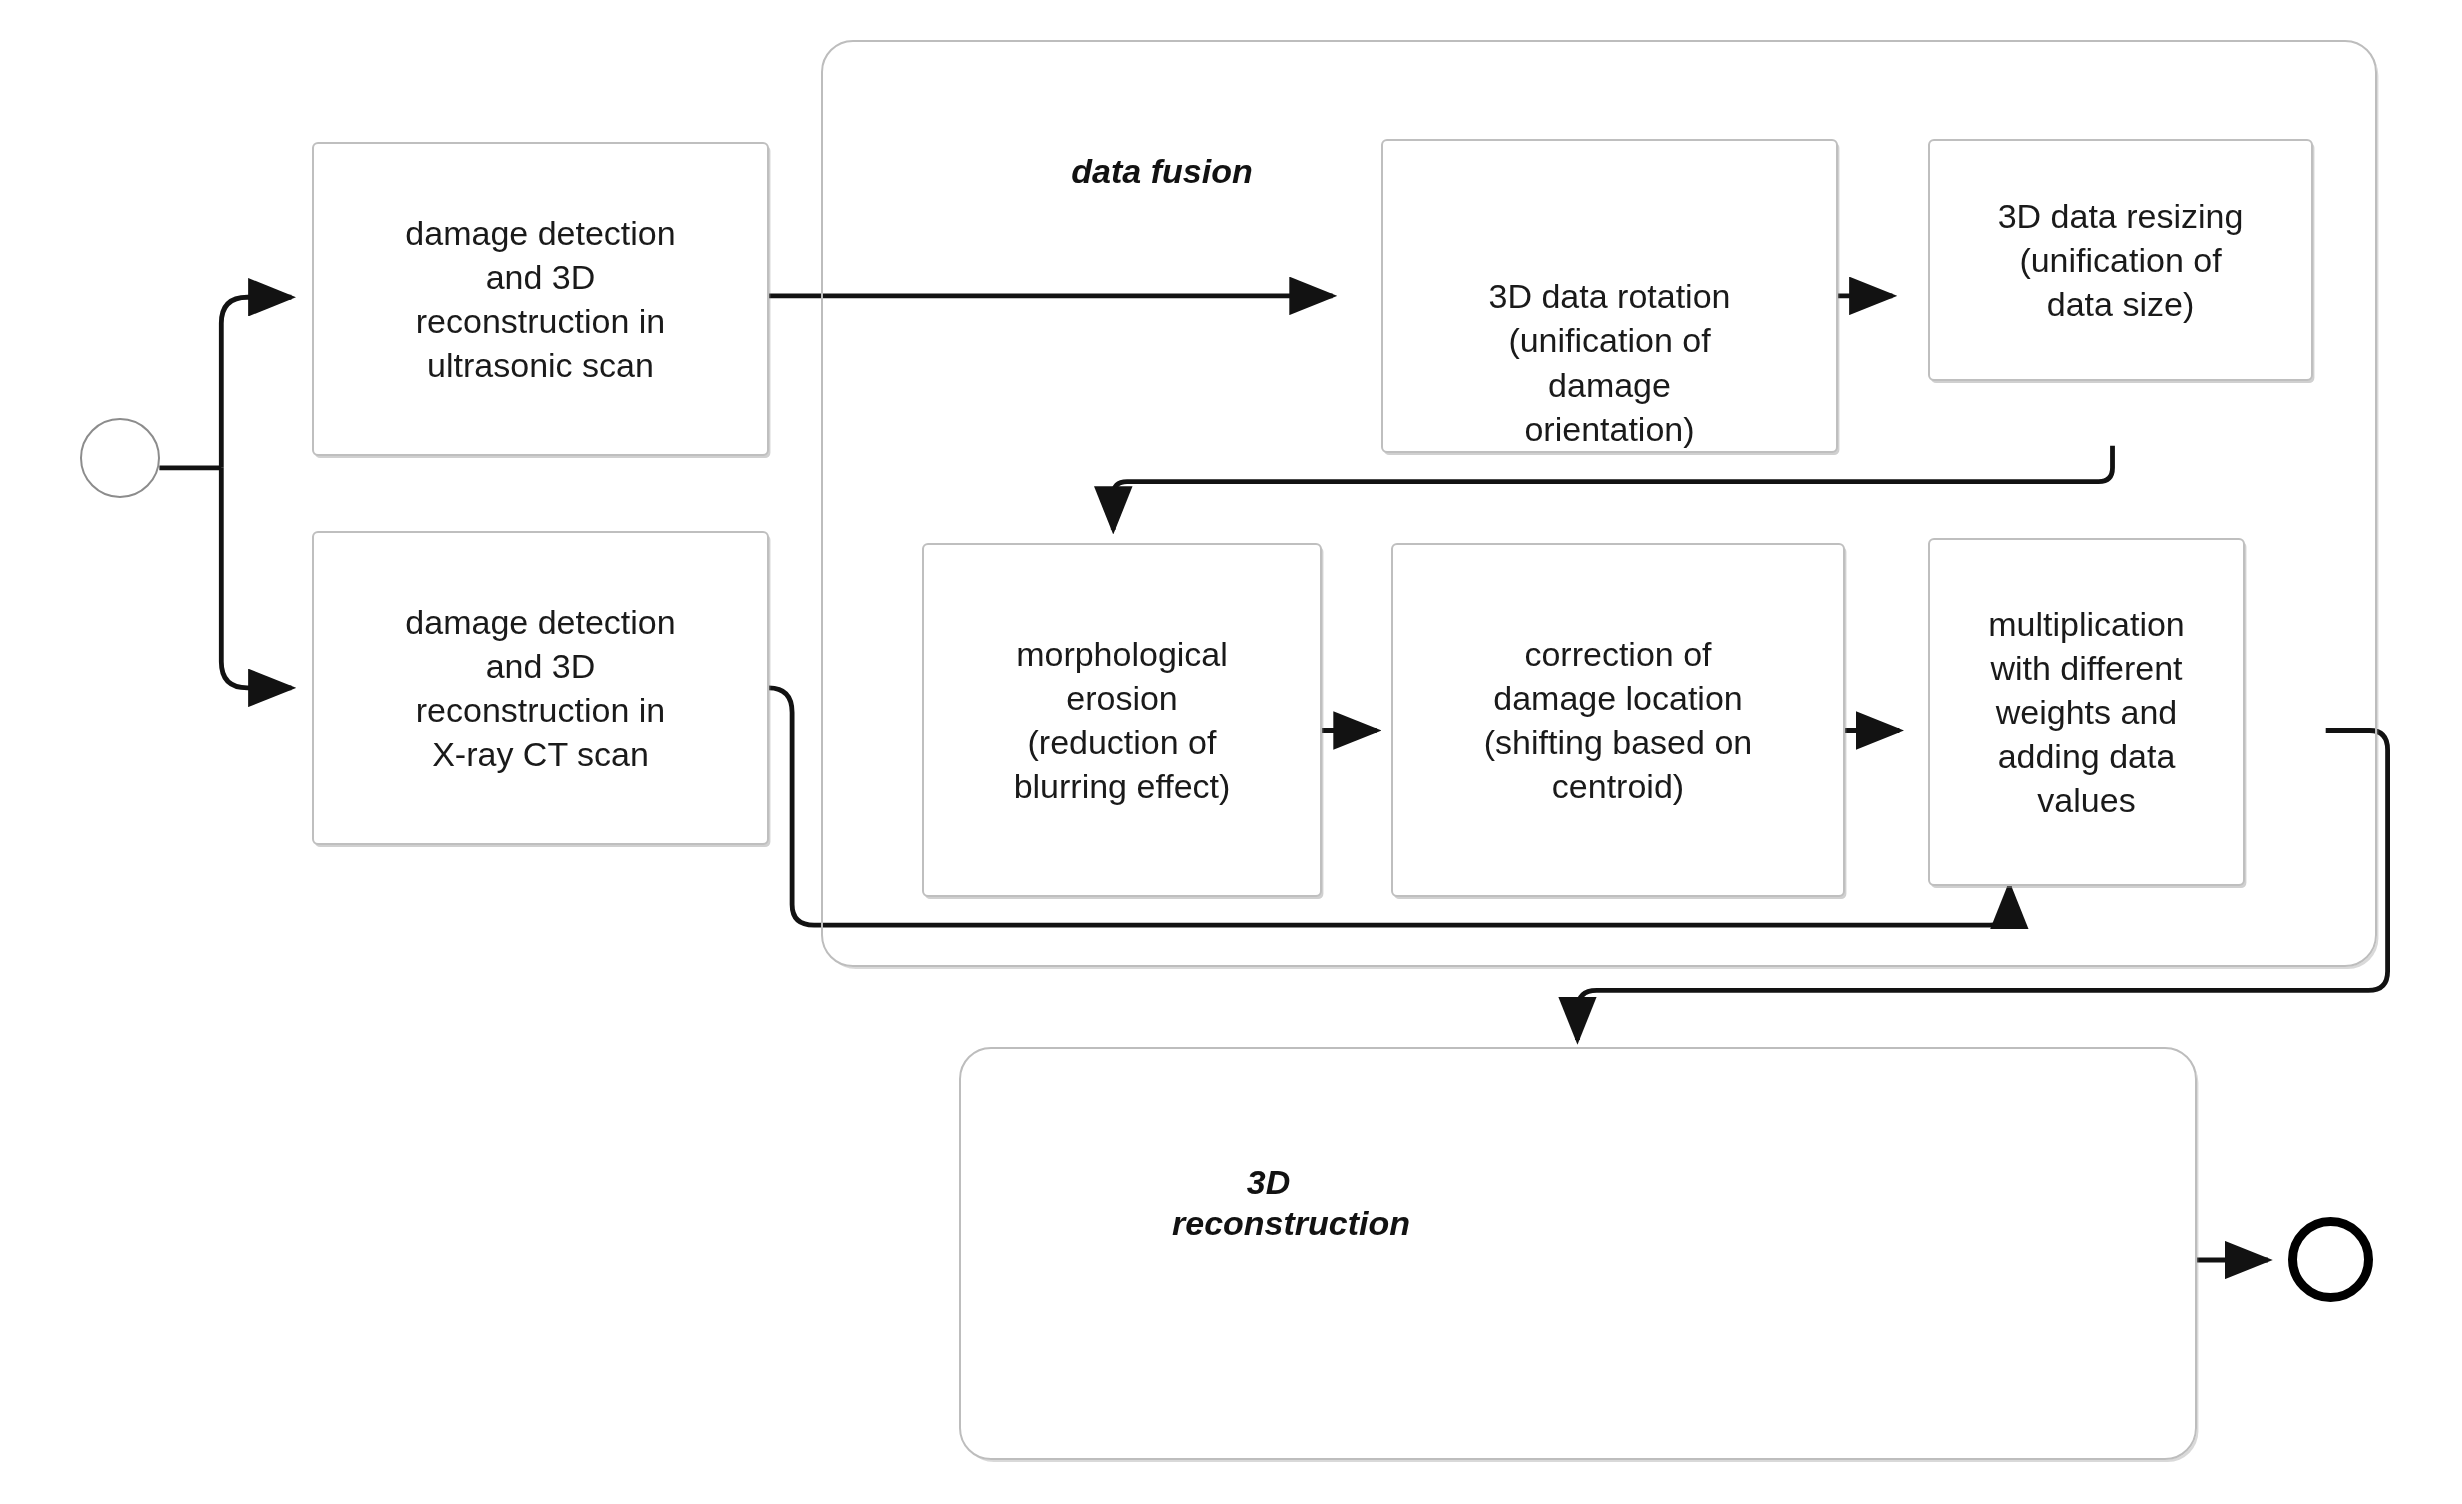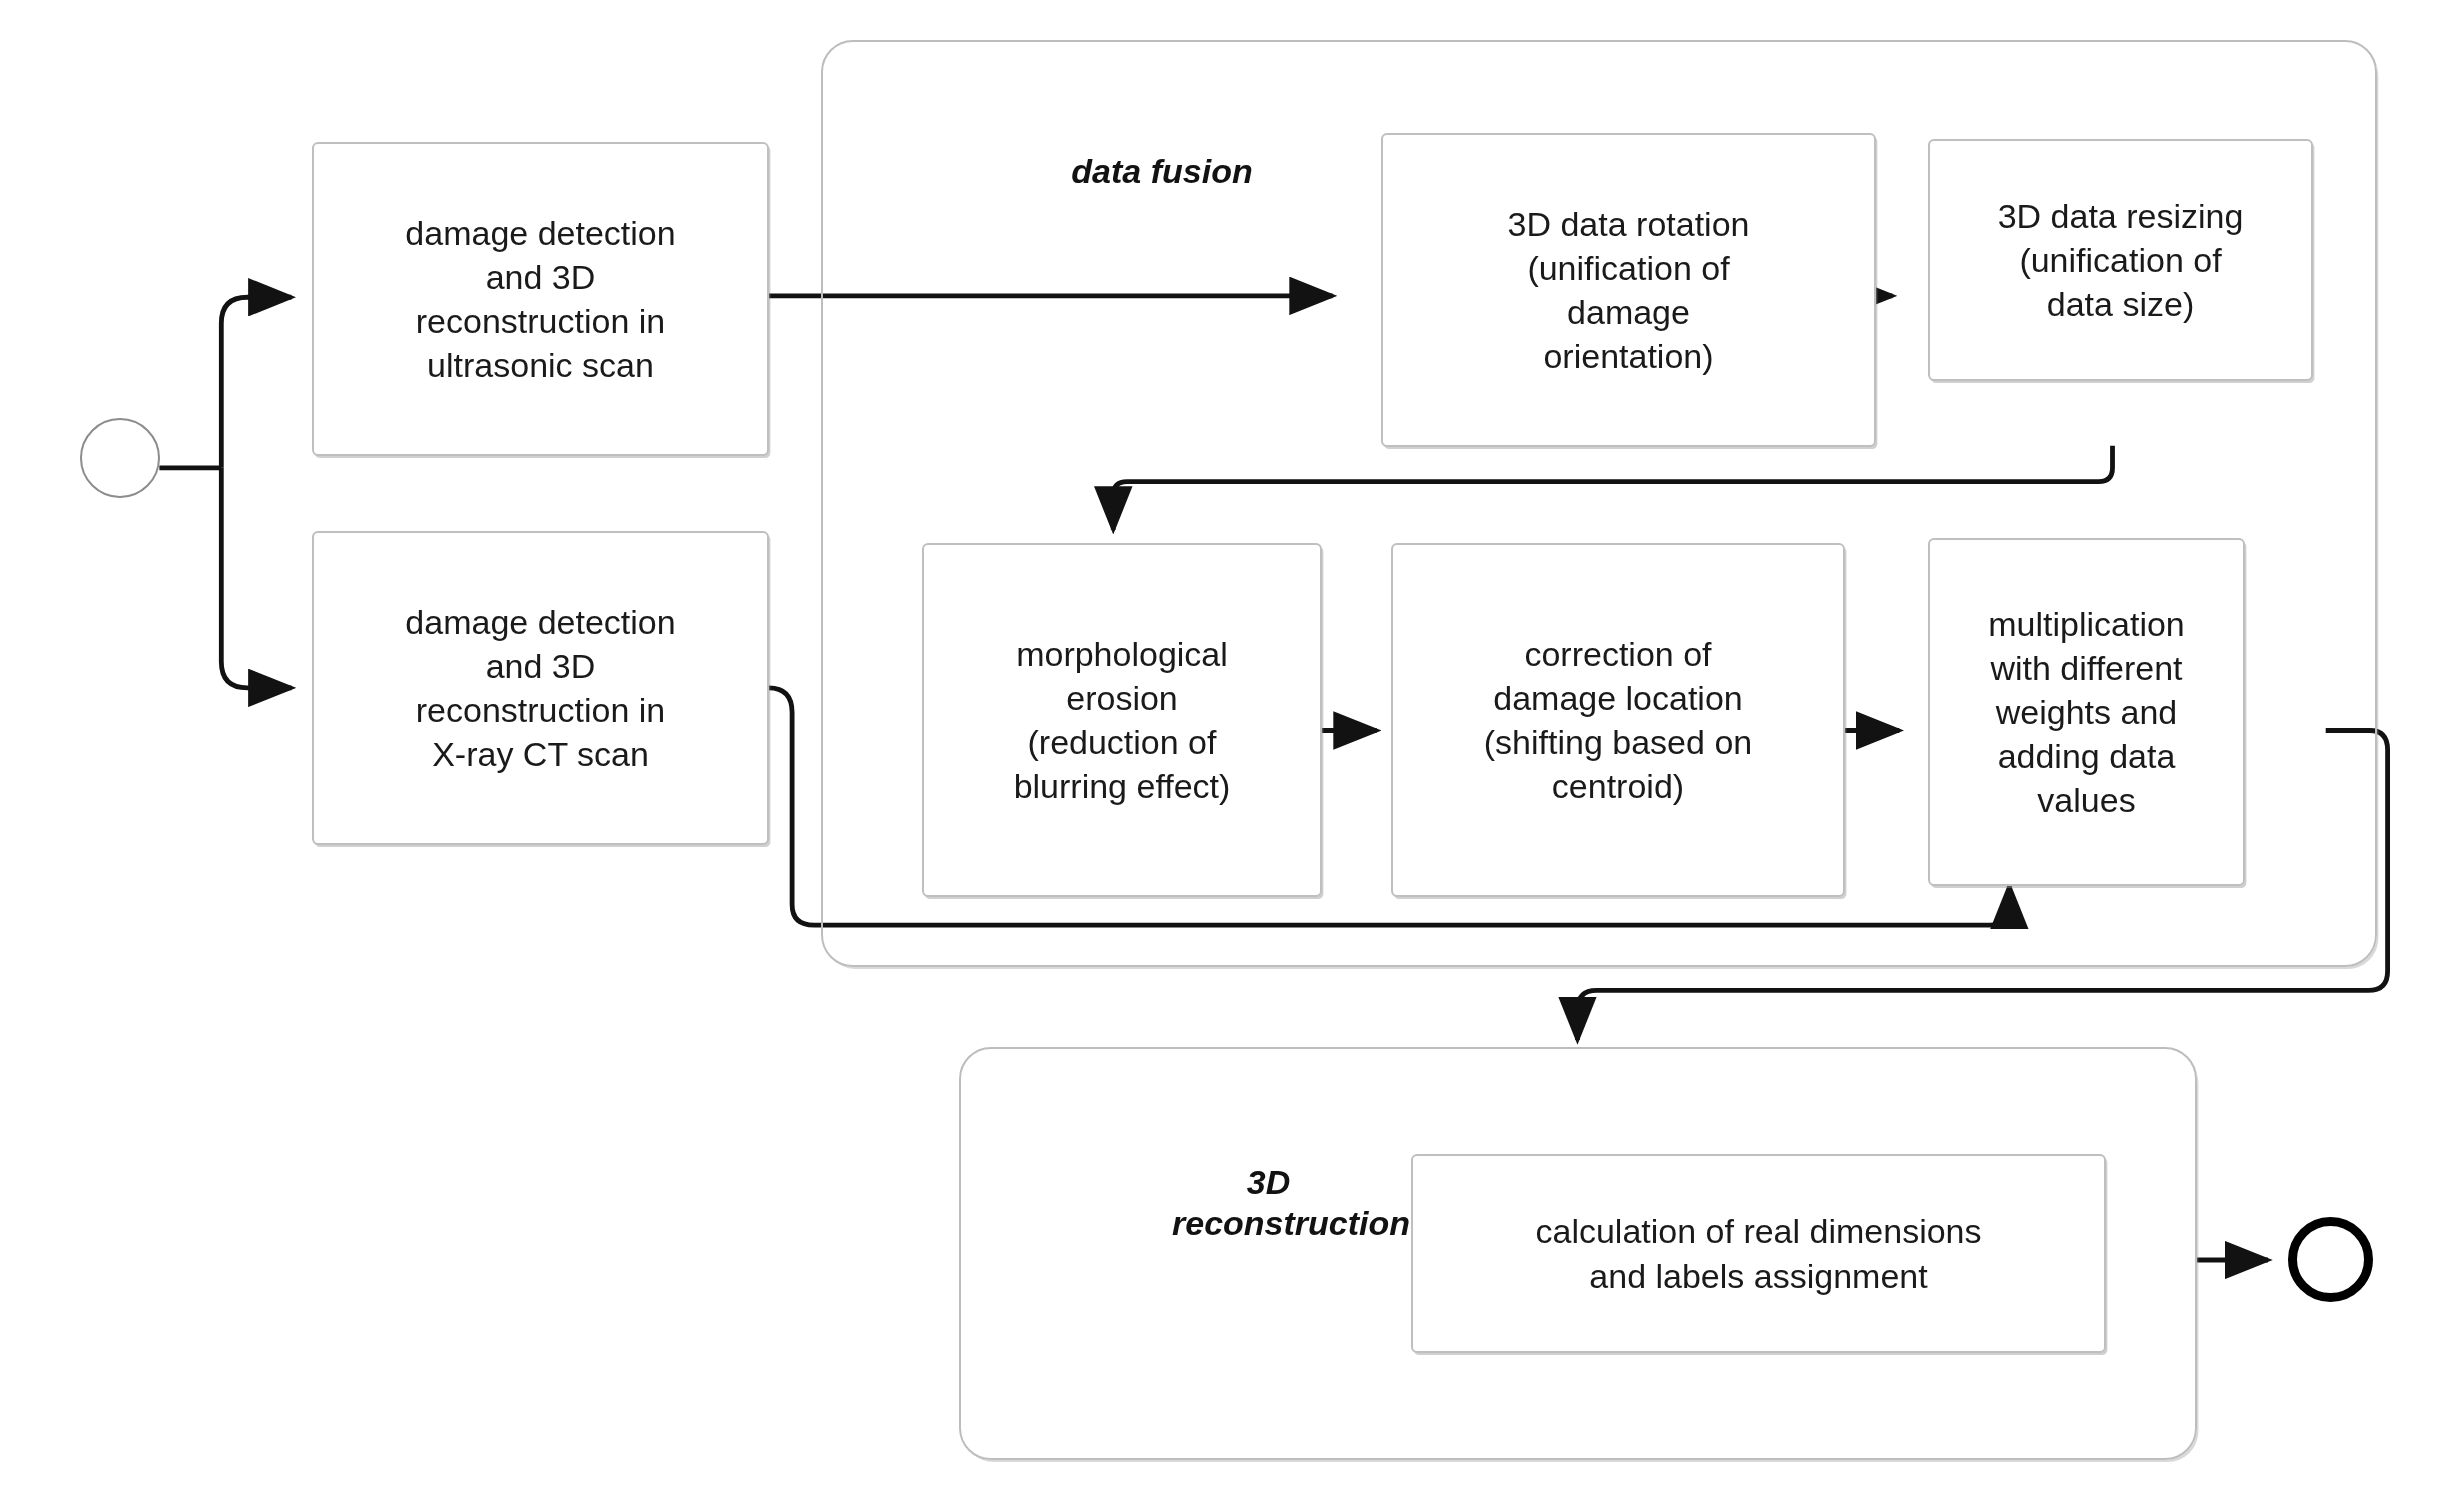--- a/index.html
+++ b/index.html
@@ -137,21 +137,21 @@
 ultrasonic scan</span>
   </div>
 
   <div class="node fs-50" style="left:275px; top:531px; width:457px; height:314px;">
     <span class="label">damage detection
 and 3D
 reconstruction in
 X-ray CT scan</span>
   </div>
 
-  <div class="node fs-50" style="left:1344px; top:133px; width:495px; height:314px;">
+  <div class="node fs-50" style="left:1344px; top:139px; width:457px; height:314px;align-items:flex-end;">
     <span class="label">3D data rotation
 (unification of
 damage
 orientation)</span>
   </div>
 
   <div class="node fs-50" style="left:1891px; top:139px; width:385px; height:242px;">
     <span class="label">3D data resizing
 (unification of
 data size)</span>
@@ -172,19 +172,15 @@
   </div>
 
   <div class="node fs-50" style="left:1891px; top:538px; width:317px; height:348px;">
     <span class="label">multiplication
 with different
 weights and
 adding data
 values</span>
   </div>
 
-  <div class="node fs-50" style="left:1374px; top:1154px; width:695px; height:199px;">
-    <span class="label">calculation of real dimensions
-and labels assignment</span>
-  </div>
 
 </div>
 
 
 </body></html>

